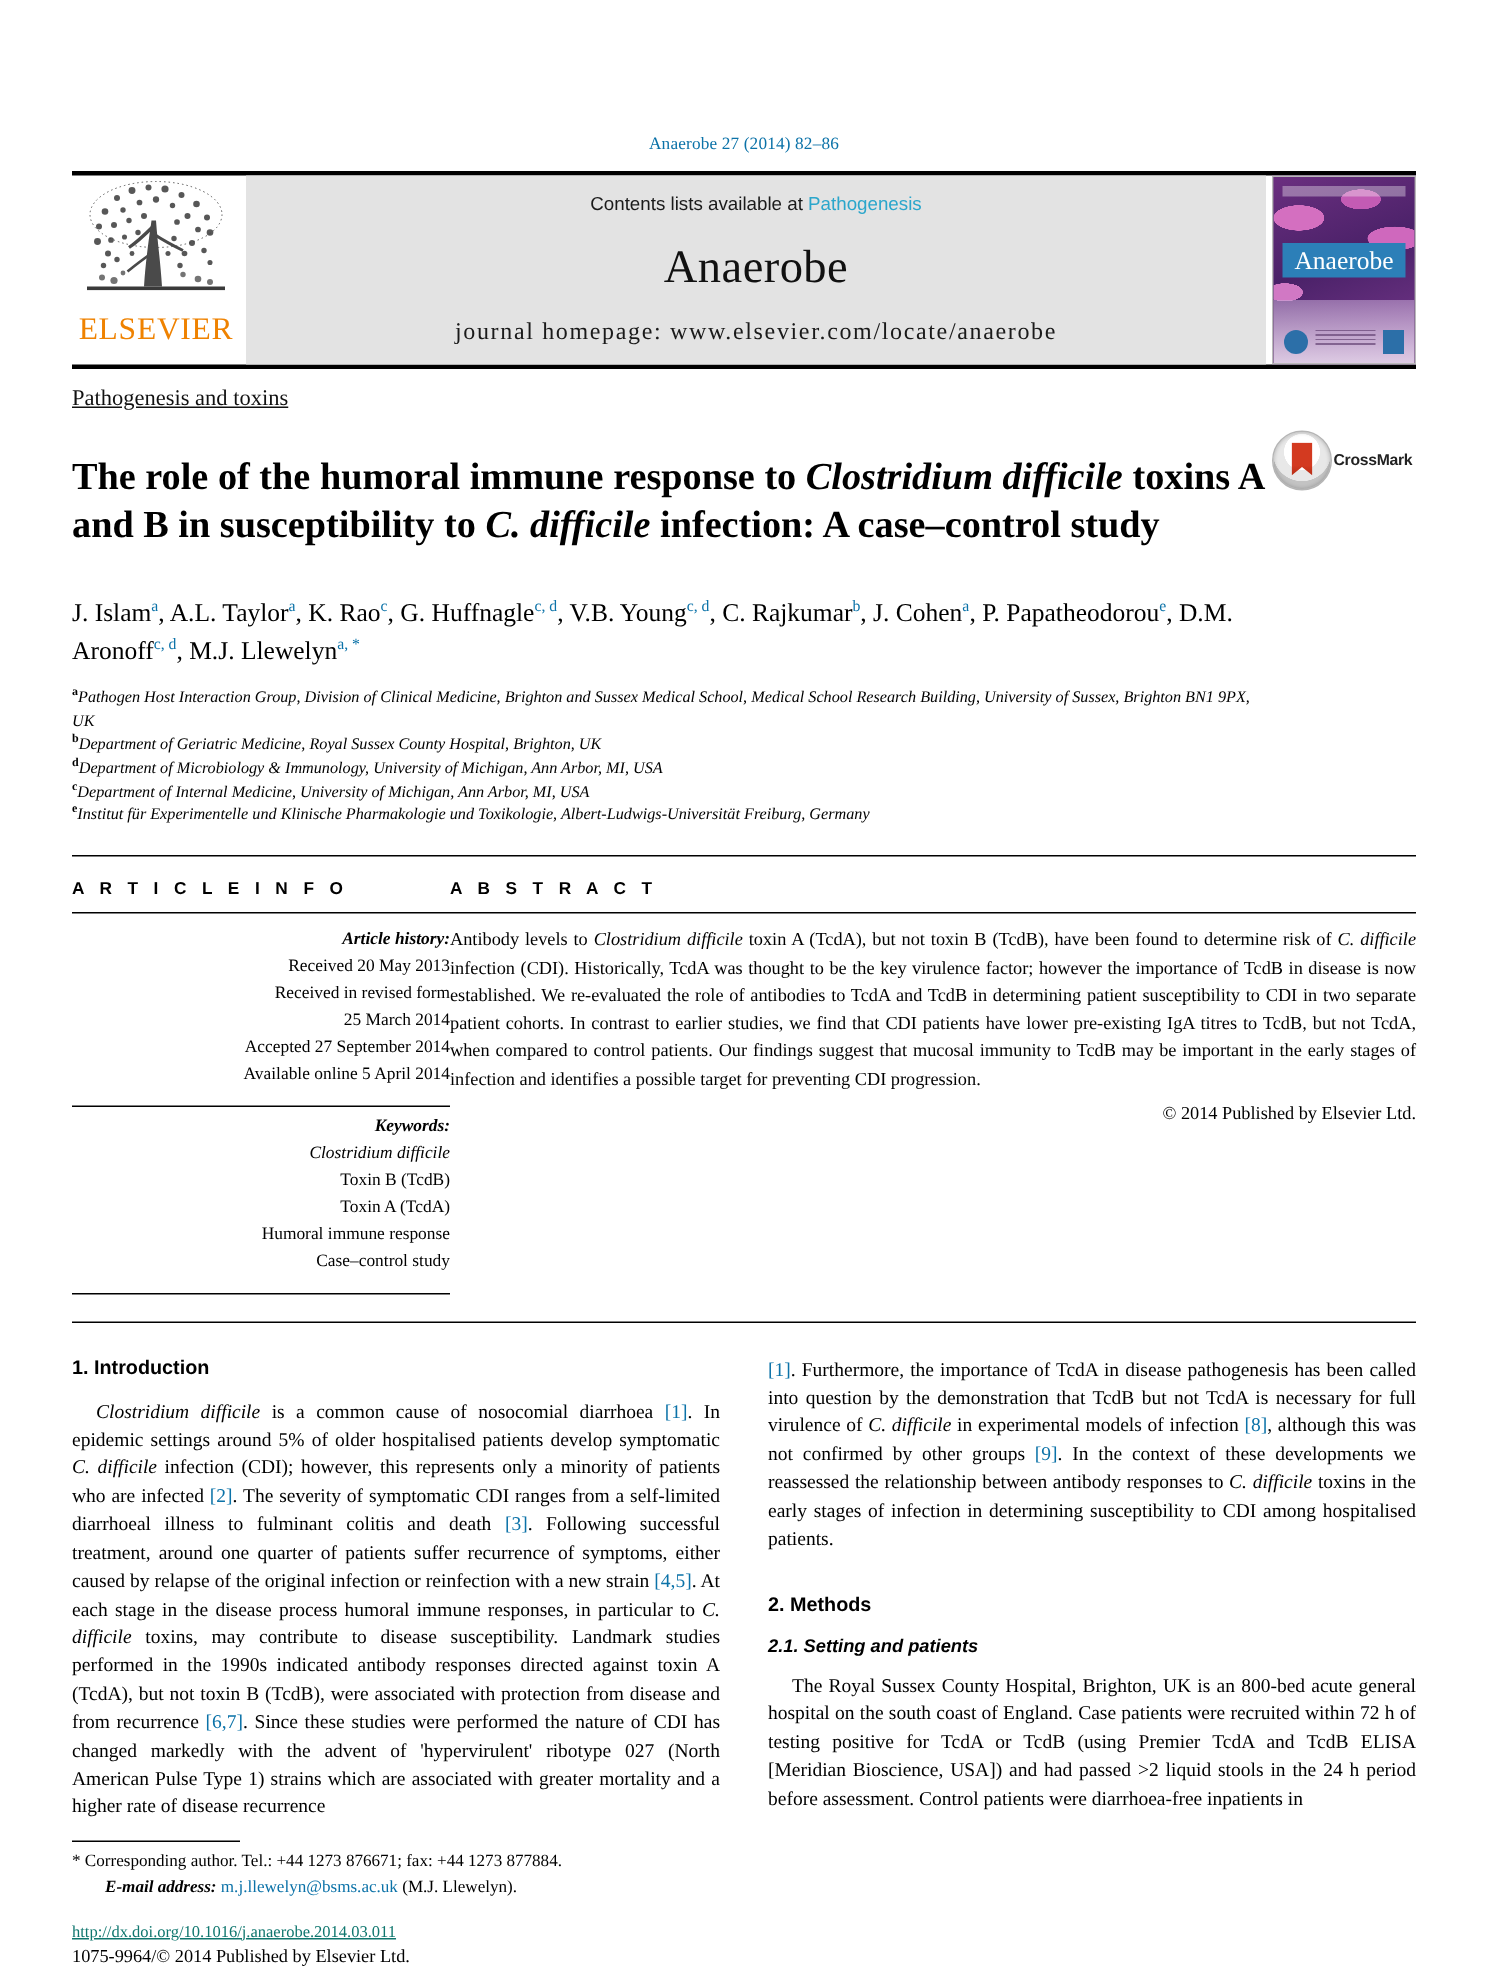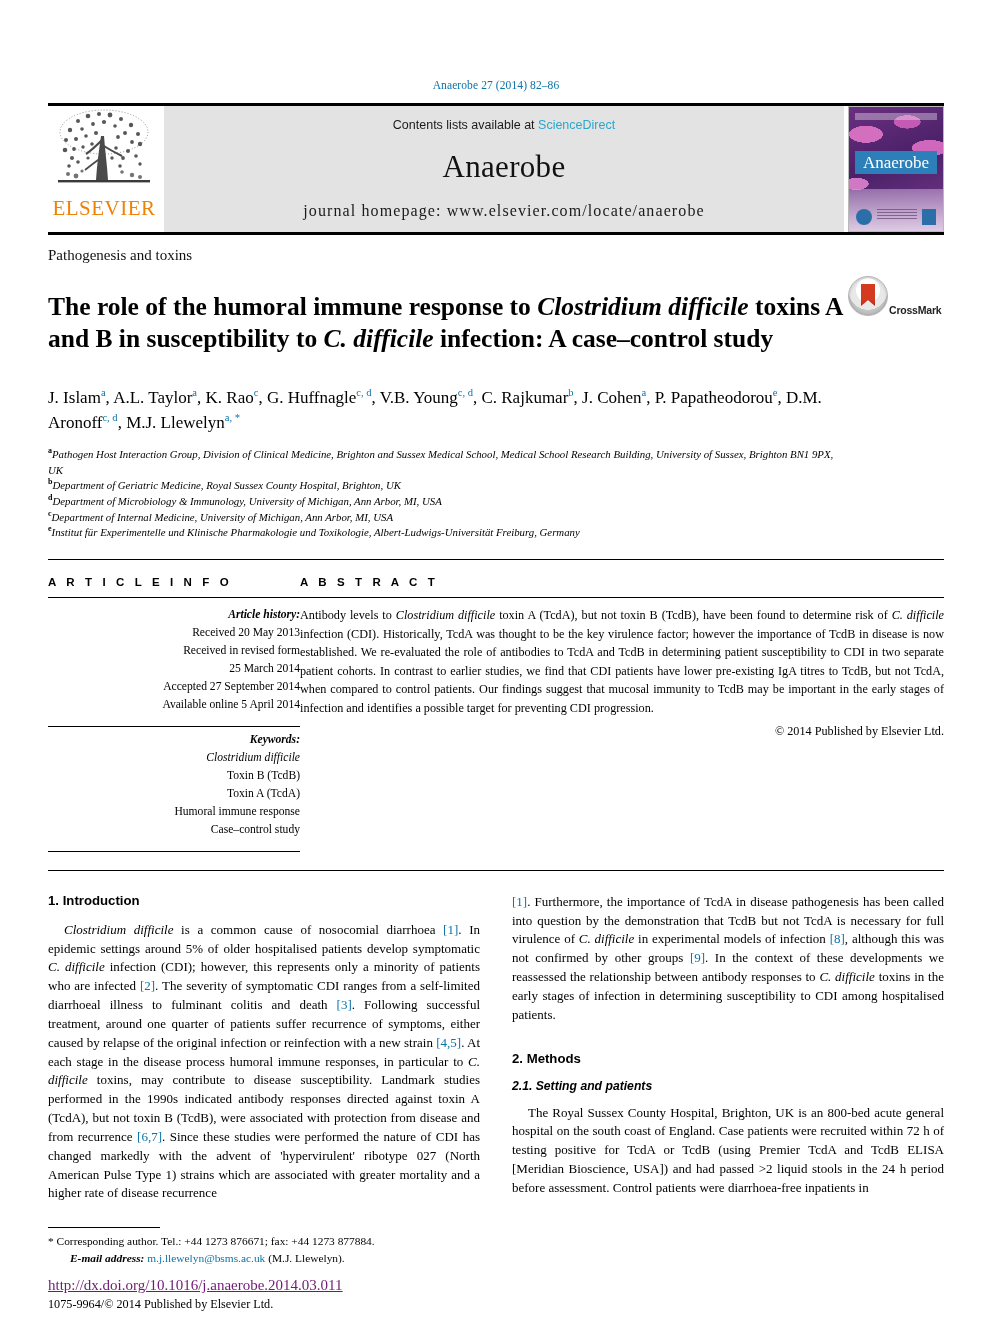--- a/index.html
+++ b/index.html
@@ -13,21 +13,21 @@
     font-family: "Liberation Serif", serif;
     color: #000000;
     position: relative;
     overflow: hidden;
   }
   .page {
     position: relative;
     width: 992px;
     height: 1323px;
     box-sizing: border-box;
-    padding: 5px 48px;
+    padding: 16px 48px;
   }
 
   
   .running-head {
     text-align: center;
     color: #0b72a8;
     font-size: 11.5px;
     font-family: "Liberation Serif", serif;
     padding-top: 74px;
     letter-spacing: .1px;
@@ -153,40 +153,41 @@
   .masthead-rule {
     border-bottom: 3px solid #000;
   }
 
   
   .section-label {
     margin-top: 12px;
     font-family: "Liberation Serif", serif;
     font-size: 15px;
     color: #111;
+    text-decoration: underline;
   }
   .title-row {
     display: flex;
     align-items: flex-start;
     margin-top: 10px;
   }
   .article-title {
     flex: 1 1 auto;
     font-family: "Liberation Serif", serif;
     font-size: 25.5px;
     line-height: 1.25;
     color: #000;
     max-width: 800px;
   }
   .article-title i { font-style: italic; }
   .crossmark {
     flex: 0 0 auto;
     width: 96px;
     display: flex;
-    align-items: flex-end;
+    align-items: center;
     gap: 1px;
     margin-top: 2px;
   }
   .cm-badge {
     width: 38px; height: 38px; border-radius: 50%;
     background: radial-gradient(circle at 50% 35%, #ffffff 0 38%, #e8e8e8 39% 62%, #c3c3c3 63% 100%);
     border: 1px solid #b5b5b5;
     position: relative;
     box-shadow: inset 0 0 3px rgba(0,0,0,.25);
   }
@@ -357,22 +358,22 @@
   .fn-line a, .link { color: #0b72a8; text-decoration: none; }
 
   .doi-zone {
     position: absolute;
     left: 48px;
     bottom: 10px;
     width: 432px;
   }
   .doi-link {
     font-family: "Liberation Serif", serif;
-    font-size: 15px;
-    color: #701a75;
+    font-size: 11px;
+    color: #0f766e;
     text-decoration: underline;
     display: block;
     line-height: 1.4;
   }
   .issn-line {
     font-family: "Liberation Serif", serif;
     font-size: 12.2px;
     color: #000;
     line-height: 1.4;
   }
@@ -441,21 +442,21 @@
                 <circle cx="70" cy="66" r="1.8"></circle>
                 <circle cx="30" cy="65" r="1.6"></circle>
             </g>
           </g>
         </svg>
       </div>
       <div class="elsevier-word">ELSEVIER</div>
     </div>
 
     <div class="journal-band">
-      <div class="contents-line"><span>Contents lists available at </span><span class="sd">ScienceDirect</span></div>
+      <div class="contents-line"><span>Contents lists available at </span><span class="sd">Pathogenesis</span></div>
       <div class="journal-name">Anaerobe</div>
       <div class="homepage-line">journal homepage: www.elsevier.com/locate/anaerobe</div>
     </div>
 
     <div class="cover-thumb">
       <div class="cbg"></div>
       <div class="ctoprule"></div>
       <div class="ctitle">Anaerobe</div>
       <div class="cbottom"></div>
       <div class="cfine"></div>

